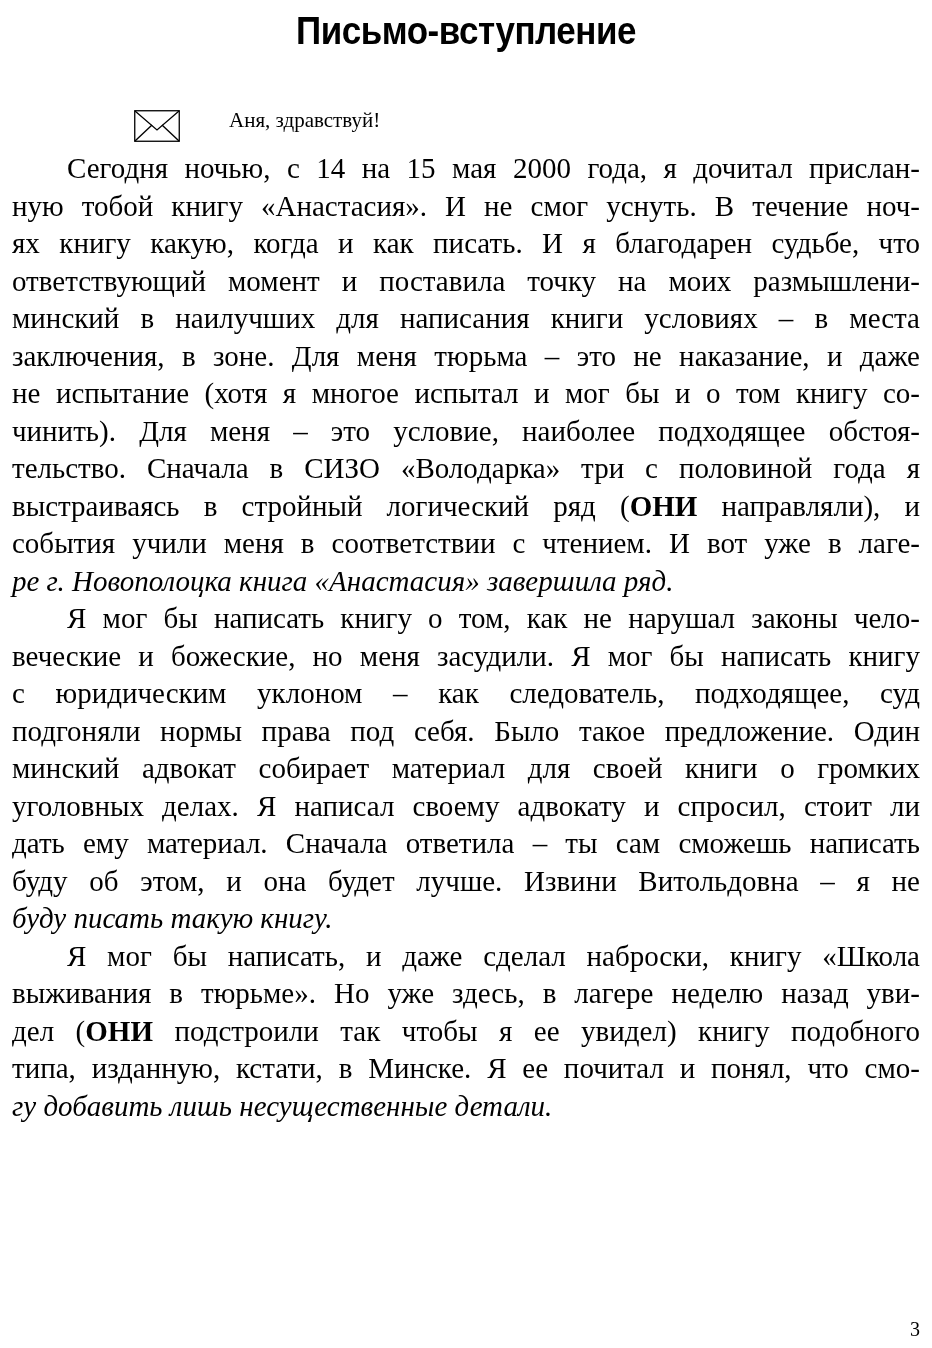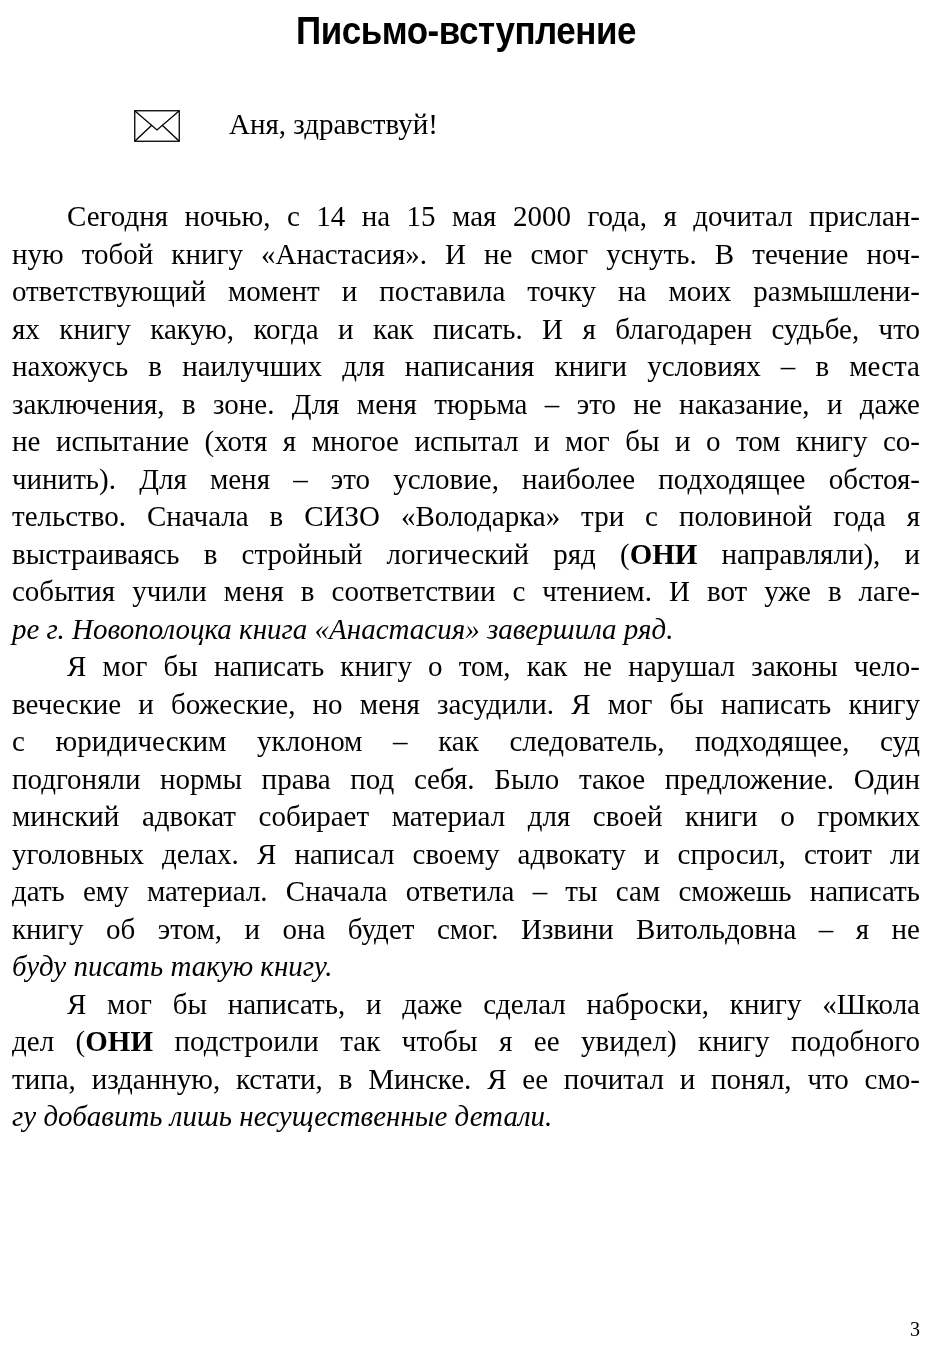--- a/index.html
+++ b/index.html
@@ -6,33 +6,33 @@
     body { width: 932px; height: 1348px; position: relative; overflow: hidden; color: #000; }
     .title {
       position: absolute; left: 0; top: 10px; width: 932px; text-align: center;
       font-family: "Liberation Sans", sans-serif; font-weight: bold; font-size: 38px;
       letter-spacing: -0.5px; transform: scaleX(0.92); transform-origin: center;
     }
     .greeting-row { position: absolute; left: 134px; top: 110px; height: 40px; }
     .envelope { position: absolute; left: 0; top: 0; width: 46px; height: 32px; }
     .greeting {
       position: absolute; left: 95px; top: -2px; white-space: nowrap;
-      font-family: "Liberation Serif", serif; font-size: 29px;
+      font-family: "Liberation Serif", serif; font-size: 21px;
     }
     .body-text {
       position: absolute; left: 12px; top: 150px; width: 908px;
       font-family: "Liberation Serif", serif; font-size: 29px; line-height: 37.5px;
     }
     .line {
       display: block; height: 37.5px; text-align: justify; text-align-last: justify;
       white-space: nowrap; overflow: visible;
     }
     .line.last { text-align-last: left; font-style: italic; }
     .line.indent { padding-left: 55px; }
-    .line span.inner { display: inline-block; width: 100%; text-align: justify; text-align-last: justify; white-space: normal; margin-top: 48px; }
+    .line span.inner { display: inline-block; width: 100%; text-align: justify; text-align-last: justify; white-space: normal; }
     .line.last span.inner { text-align-last: left; }
     b { font-weight: bold; }
     .page-number {
       position: absolute; right: 12px; top: 1318px;
       font-family: "Liberation Serif", serif; font-size: 20px;
     }
   </style>
 </head>
 <body>
 
@@ -45,43 +45,44 @@
     <line x1="1" y1="31" x2="18" y2="15" stroke="#000" stroke-width="1.3"></line>
     <line x1="45" y1="31" x2="28" y2="15" stroke="#000" stroke-width="1.3"></line>
   </svg>
   <span class="greeting">Аня, здравствуй!</span>
 </div>
 
 <div class="body-text" id="body-text">
     <div>
       <div class="line indent"><span class="inner">Сегодня ночью, с 14 на 15 мая 2000 года, я дочитал прислан-</span></div>
       <div class="line"><span class="inner">ную тобой книгу «Анастасия». И не смог уснуть. В течение ноч-</span></div>
+      <div class="line"><span class="inner">ях книгу какую, когда и как писать. И я благодарен судьбе, что</span></div>
       <div class="line"><span class="inner">ответствующий момент и поставила точку на моих размышлени-</span></div>
-      <div class="line"><span class="inner">ях книгу какую, когда и как писать. И я благодарен судьбе, что</span></div>
-      <div class="line"><span class="inner">нахожусь в наилучших для написания книги условиях – в места</span></div>
+      <div class="line"><span class="inner">минский в наилучших для написания книги условиях – в места</span></div>
       <div class="line"><span class="inner">заключения, в зоне. Для меня тюрьма – это не наказание, и даже</span></div>
       <div class="line"><span class="inner">не испытание (хотя я многое испытал и мог бы и о том книгу со-</span></div>
       <div class="line"><span class="inner">чинить). Для меня – это условие, наиболее подходящее обстоя-</span></div>
       <div class="line"><span class="inner">тельство. Сначала в СИЗО «Володарка» три с половиной года я</span></div>
       <div class="line"><span class="inner">выстраиваясь в стройный логический ряд (<b>ОНИ</b> направляли), и</span></div>
       <div class="line"><span class="inner">события учили меня в соответствии с чтением. И вот уже в лаге-</span></div>
       <div class="line last"><span class="inner">ре г. Новополоцка книга «Анастасия» завершила ряд.</span></div>
     </div>
     <div>
       <div class="line indent"><span class="inner">Я мог бы написать книгу о том, как не нарушал законы чело-</span></div>
       <div class="line"><span class="inner">веческие и божеские, но меня засудили. Я мог бы написать книгу</span></div>
       <div class="line"><span class="inner">с юридическим уклоном – как следователь, подходящее, суд</span></div>
       <div class="line"><span class="inner">подгоняли нормы права под себя. Было такое предложение. Один</span></div>
       <div class="line"><span class="inner">минский адвокат собирает материал для своей книги о громких</span></div>
       <div class="line"><span class="inner">уголовных делах. Я написал своему адвокату и спросил, стоит ли</span></div>
       <div class="line"><span class="inner">дать ему материал. Сначала ответила – ты сам сможешь написать</span></div>
-      <div class="line"><span class="inner">книгу об этом, и она будет смог. Извини Витольдовна – я не</span></div>
+      <div class="line"><span class="inner">буду об этом, и она будет лучше. Извини Витольдовна – я не</span></div>
       <div class="line last"><span class="inner">буду писать такую книгу.</span></div>
     </div>
     <div>
       <div class="line indent"><span class="inner">Я мог бы написать, и даже сделал наброски, книгу «Школа</span></div>
+      <div class="line"><span class="inner">выживания в тюрьме». Но уже здесь, в лагере неделю назад уви-</span></div>
       <div class="line"><span class="inner">дел (<b>ОНИ</b> подстроили так чтобы я ее увидел) книгу подобного</span></div>
       <div class="line"><span class="inner">типа, изданную, кстати, в Минске. Я ее почитал и понял, что смо-</span></div>
       <div class="line last"><span class="inner">гу добавить лишь несущественные детали.</span></div>
     </div>
   </div>
 
 <div class="page-number">3</div>
 
 </body></html>

